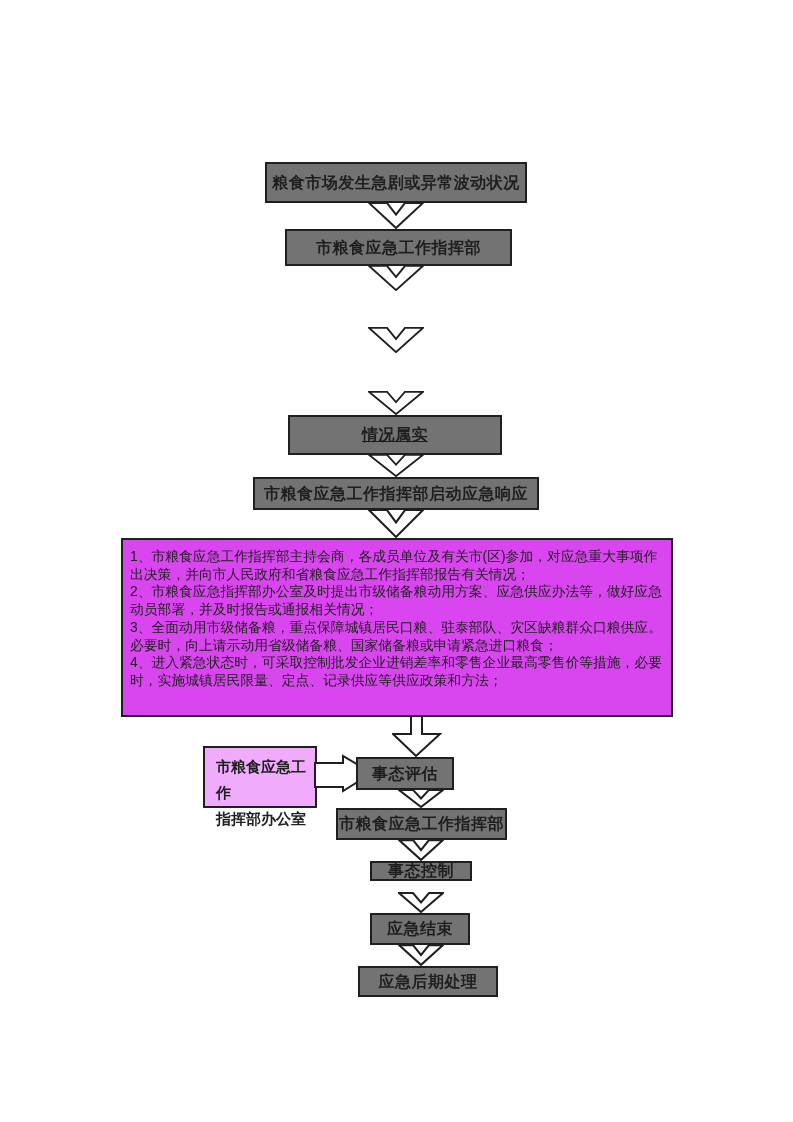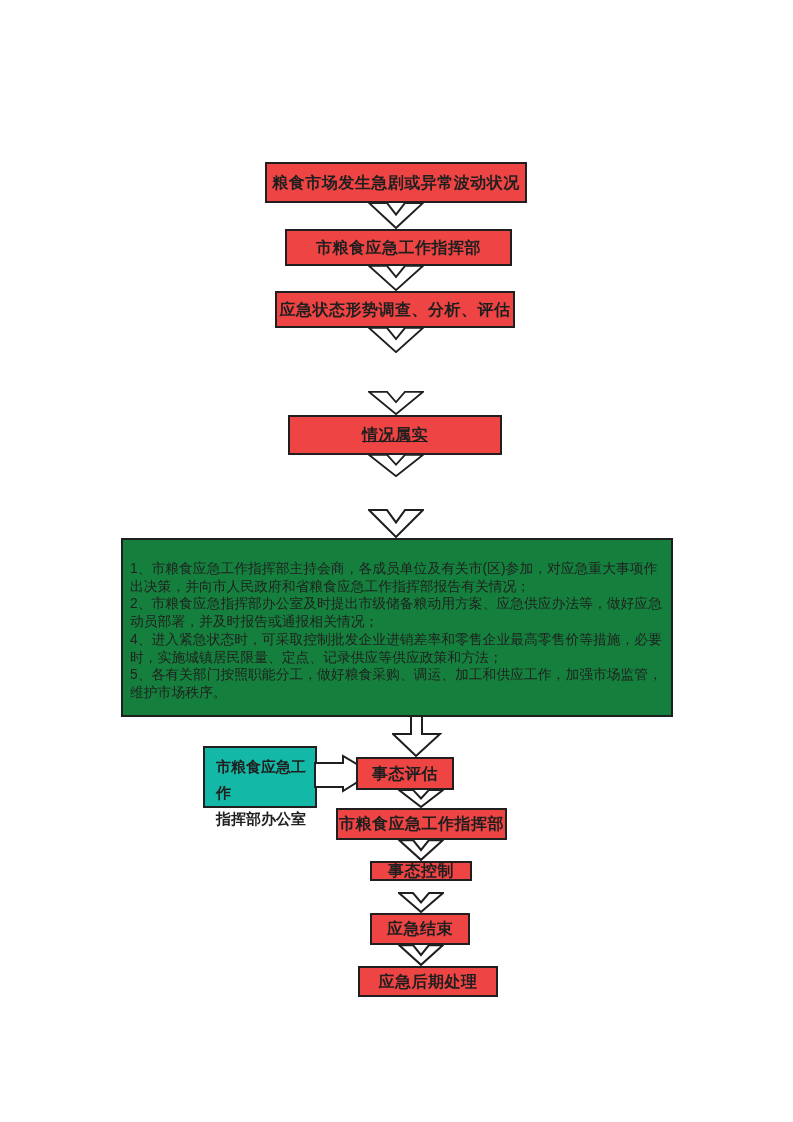--- a/index.html
+++ b/index.html
@@ -8,47 +8,47 @@
     width:793px; height:1122px;
     background:#ffffff;
     font-family:"Liberation Sans", sans-serif;
     color:#1f1f1f;
     overflow:hidden;
   }
   .box {
     position:absolute;
     box-sizing:border-box;
     border:2px solid #1f1f1f;
-    background:#ef4444;
+    background:#737373;
     display:flex;
     align-items:center;
     justify-content:center;
     text-align:center;
     font-weight:bold;
     font-size:16px;
     letter-spacing:0.5px;
     line-height:1.2;
   }
   .measures {
     position:absolute;
     box-sizing:border-box;
     border:2px solid #1f1f1f;
-    background:#15803d;
+    background:#d946ef;
     font-weight:normal;
     font-size:13.8px;
     line-height:17.7px;
     text-align:left;
-    padding:20px 8px 0 7px;
+    padding:8px 8px 0 7px;
     letter-spacing:0;
   }
   .side-box {
     position:absolute;
     box-sizing:border-box;
     border:2px solid #1f1f1f;
-    background:#14b8a6;
+    background:#f0abfc;
     font-weight:bold;
     font-size:15px;
     line-height:26px;
     text-align:left;
     padding:6px 0 0 11px;
   }
   .arrow { position:absolute; }
   .arrow polygon {
     fill:#ffffff;
     stroke:#1f1f1f;
@@ -66,47 +66,47 @@
   <svg class="arrow" style="left:368px; top:202px;" width="56" height="27" viewBox="0 0 56 28" preserveAspectRatio="none">
     <polygon points="1,1 19,1 28,13 37,1 55,1 28,27"></polygon>
   </svg>
 
   <div class="box" style="left:285px; top:229px; width:227px; height:37px;">市粮食应急工作指挥部</div>
 
   <svg class="arrow" style="left:368px; top:265px;" width="56" height="26" viewBox="0 0 56 28" preserveAspectRatio="none">
     <polygon points="1,1 19,1 28,13 37,1 55,1 28,27"></polygon>
   </svg>
 
-  <div class="box" style="left:275px; top:291px; width:240px; height:37px;">应急状态形势调查、分析、评估</div>
 
   <svg class="arrow" style="left:368px; top:327px;" width="56" height="26" viewBox="0 0 56 28" preserveAspectRatio="none">
     <polygon points="1,1 19,1 28,13 37,1 55,1 28,27"></polygon>
   </svg>
 
 
   <svg class="arrow" style="left:368px; top:391px;" width="56" height="24" viewBox="0 0 56 28" preserveAspectRatio="none">
     <polygon points="1,1 19,1 28,13 37,1 55,1 28,27"></polygon>
   </svg>
 
   <div class="box" style="left:288px; top:415px; width:214px; height:40px;text-decoration:underline;">情况属实</div>
 
   <svg class="arrow" style="left:368px; top:454px;" width="56" height="23" viewBox="0 0 56 28" preserveAspectRatio="none">
     <polygon points="1,1 19,1 28,13 37,1 55,1 28,27"></polygon>
   </svg>
 
+  <div class="box" style="left:253px; top:477px; width:286px; height:33px;">市粮食应急工作指挥部启动应急响应</div>
 
   <svg class="arrow" style="left:368px; top:509px;" width="56" height="29" viewBox="0 0 56 28" preserveAspectRatio="none">
     <polygon points="1,1 19,1 28,13 37,1 55,1 28,27"></polygon>
   </svg>
 
   <div class="measures" style="left:121px; top:538px; width:552px; height:179px;">
     <div>1、市粮食应急工作指挥部主持会商，各成员单位及有关市(区)参加，对应急重大事项作出决策，并向市人民政府和省粮食应急工作指挥部报告有关情况；</div>
     <div>2、市粮食应急指挥部办公室及时提出市级储备粮动用方案、应急供应办法等，做好应急动员部署，并及时报告或通报相关情况；</div>
+    <div>3、全面动用市级储备粮，重点保障城镇居民口粮、驻泰部队、灾区缺粮群众口粮供应。必要时，向上请示动用省级储备粮、国家储备粮或申请紧急进口粮食；</div>
     <div>4、进入紧急状态时，可采取控制批发企业进销差率和零售企业最高零售价等措施，必要时，实施城镇居民限量、定点、记录供应等供应政策和方法；</div>
-    <div>5、各有关部门按照职能分工，做好粮食采购、调运、加工和供应工作，加强市场监管，维护市场秩序。</div>
   </div>
 
   <svg class="arrow" style="left:392px; top:715px;" width="50" height="42" viewBox="0 0 50 42">
     <polygon points="19,1 30,1 30,19 48,19 24,41 1,19 19,19"></polygon>
   </svg>
 
   <div class="side-box" style="left:203px; top:746px; width:114px; height:62px;">
     <div>市粮食应急工作</div>
     <div>指挥部办公室</div>
   </div>

